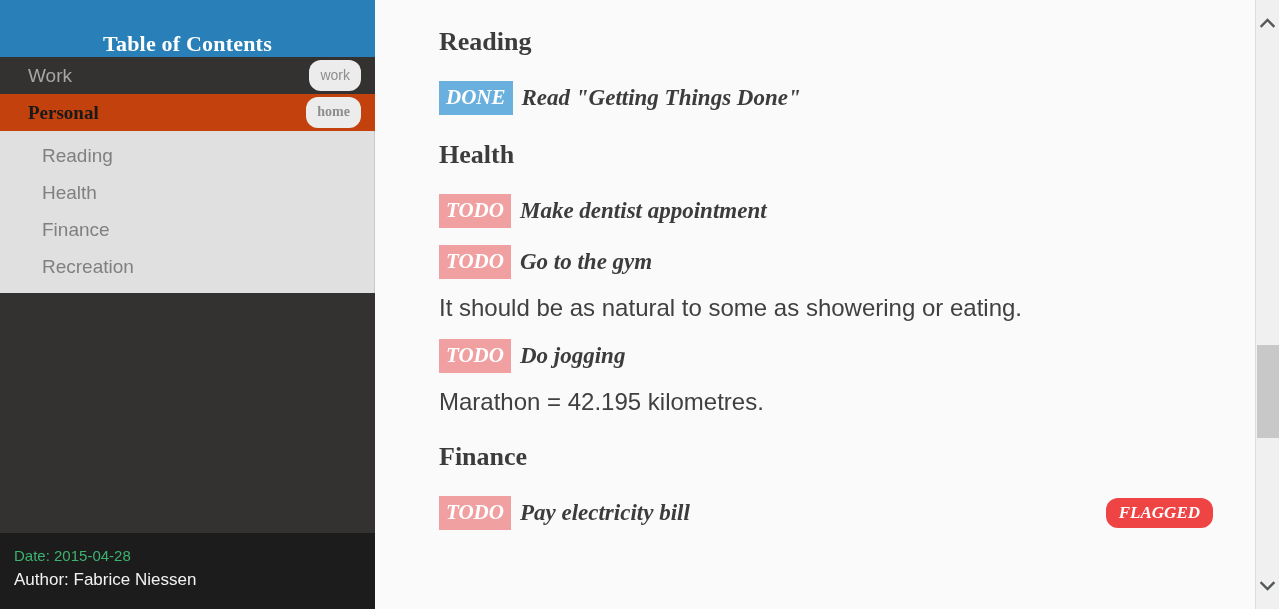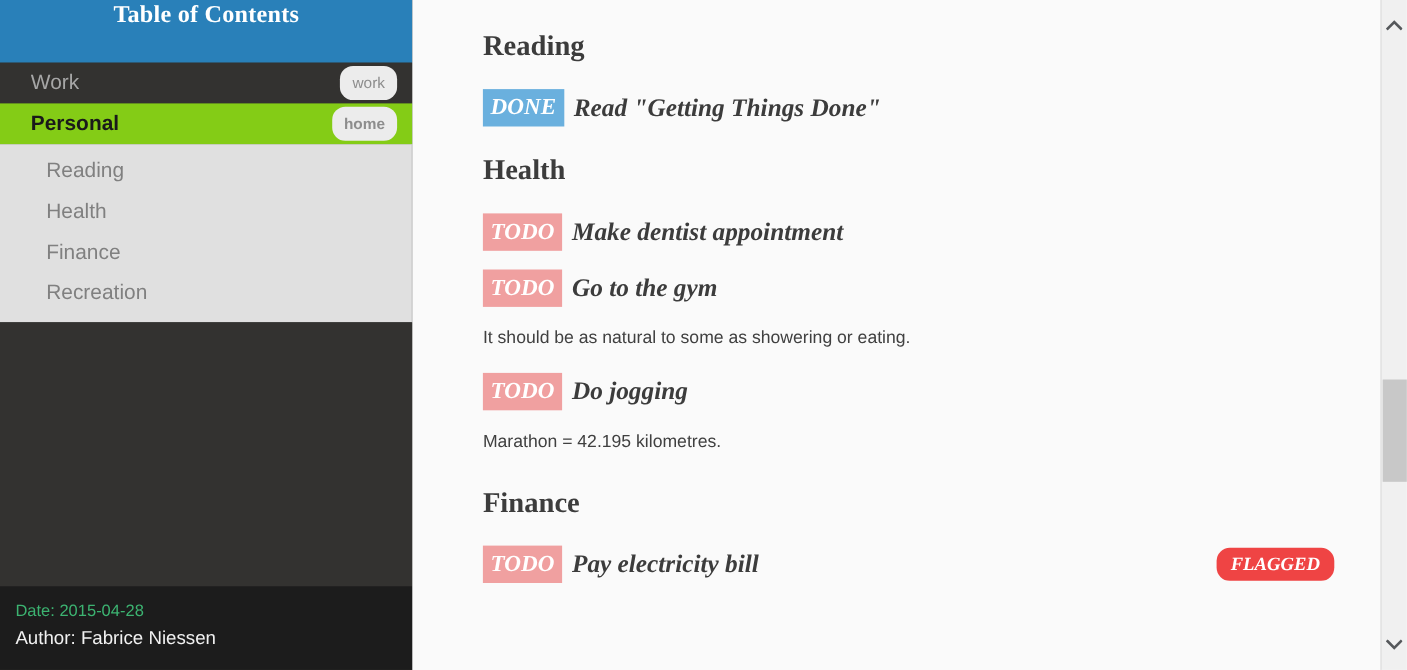--- a/index.html
+++ b/index.html
@@ -32,21 +32,21 @@
     display: flex;
     flex-direction: column;
     overflow: hidden;
   }
   .toc-header {
     height: 57px;
     flex: 0 0 57px;
     background: #2980b9;
     color: #ffffff;
     display: flex;
-    align-items: flex-start;
+    align-items: flex-end;
     justify-content: center;
     font-family: "Liberation Serif", serif;
     font-weight: bold;
     font-size: 22px;
     letter-spacing: .2px;
   }
   .toc-body {
     flex: 0 0 auto;
   }
   .toc-l1 {
@@ -55,23 +55,24 @@
     display: flex;
     align-items: center;
     padding-left: 28px;
     padding-right: 14px;
     font-size: 19px;
     color: #a6a6a6;
     background: #333230;
     box-sizing: border-box;
   }
   .toc-l1.active {
-    background: #84cc16;
+    background: #c2410c;
     color: #1a1a1a;
     font-weight: bold;
+    font-family: Liberation Serif, serif;
   }
   .toc-l1 .toc-label {
     flex: 1 1 auto;
     white-space: nowrap;
     overflow: hidden;
   }
   .tag {
     display: inline-block;
     background: #ececec;
     color: #8d8d8d;
@@ -174,21 +175,21 @@
     color: #ffffff;
     font-family: "Liberation Serif", serif;
     font-weight: bold;
     font-size: 17px;
     line-height: 1;
     border-radius: 12px;
     padding: 6px 13px 7px 13px;
     white-space: nowrap;
   }
   .para {
-    font-size: 16px;
+    font-size: 24px;
     color: #404040;
     line-height: 26px;
     margin: 16px 0 18px 0;
   }
 
   
   .scrollbar {
     position: absolute;
     top: 0;
     right: 0;

